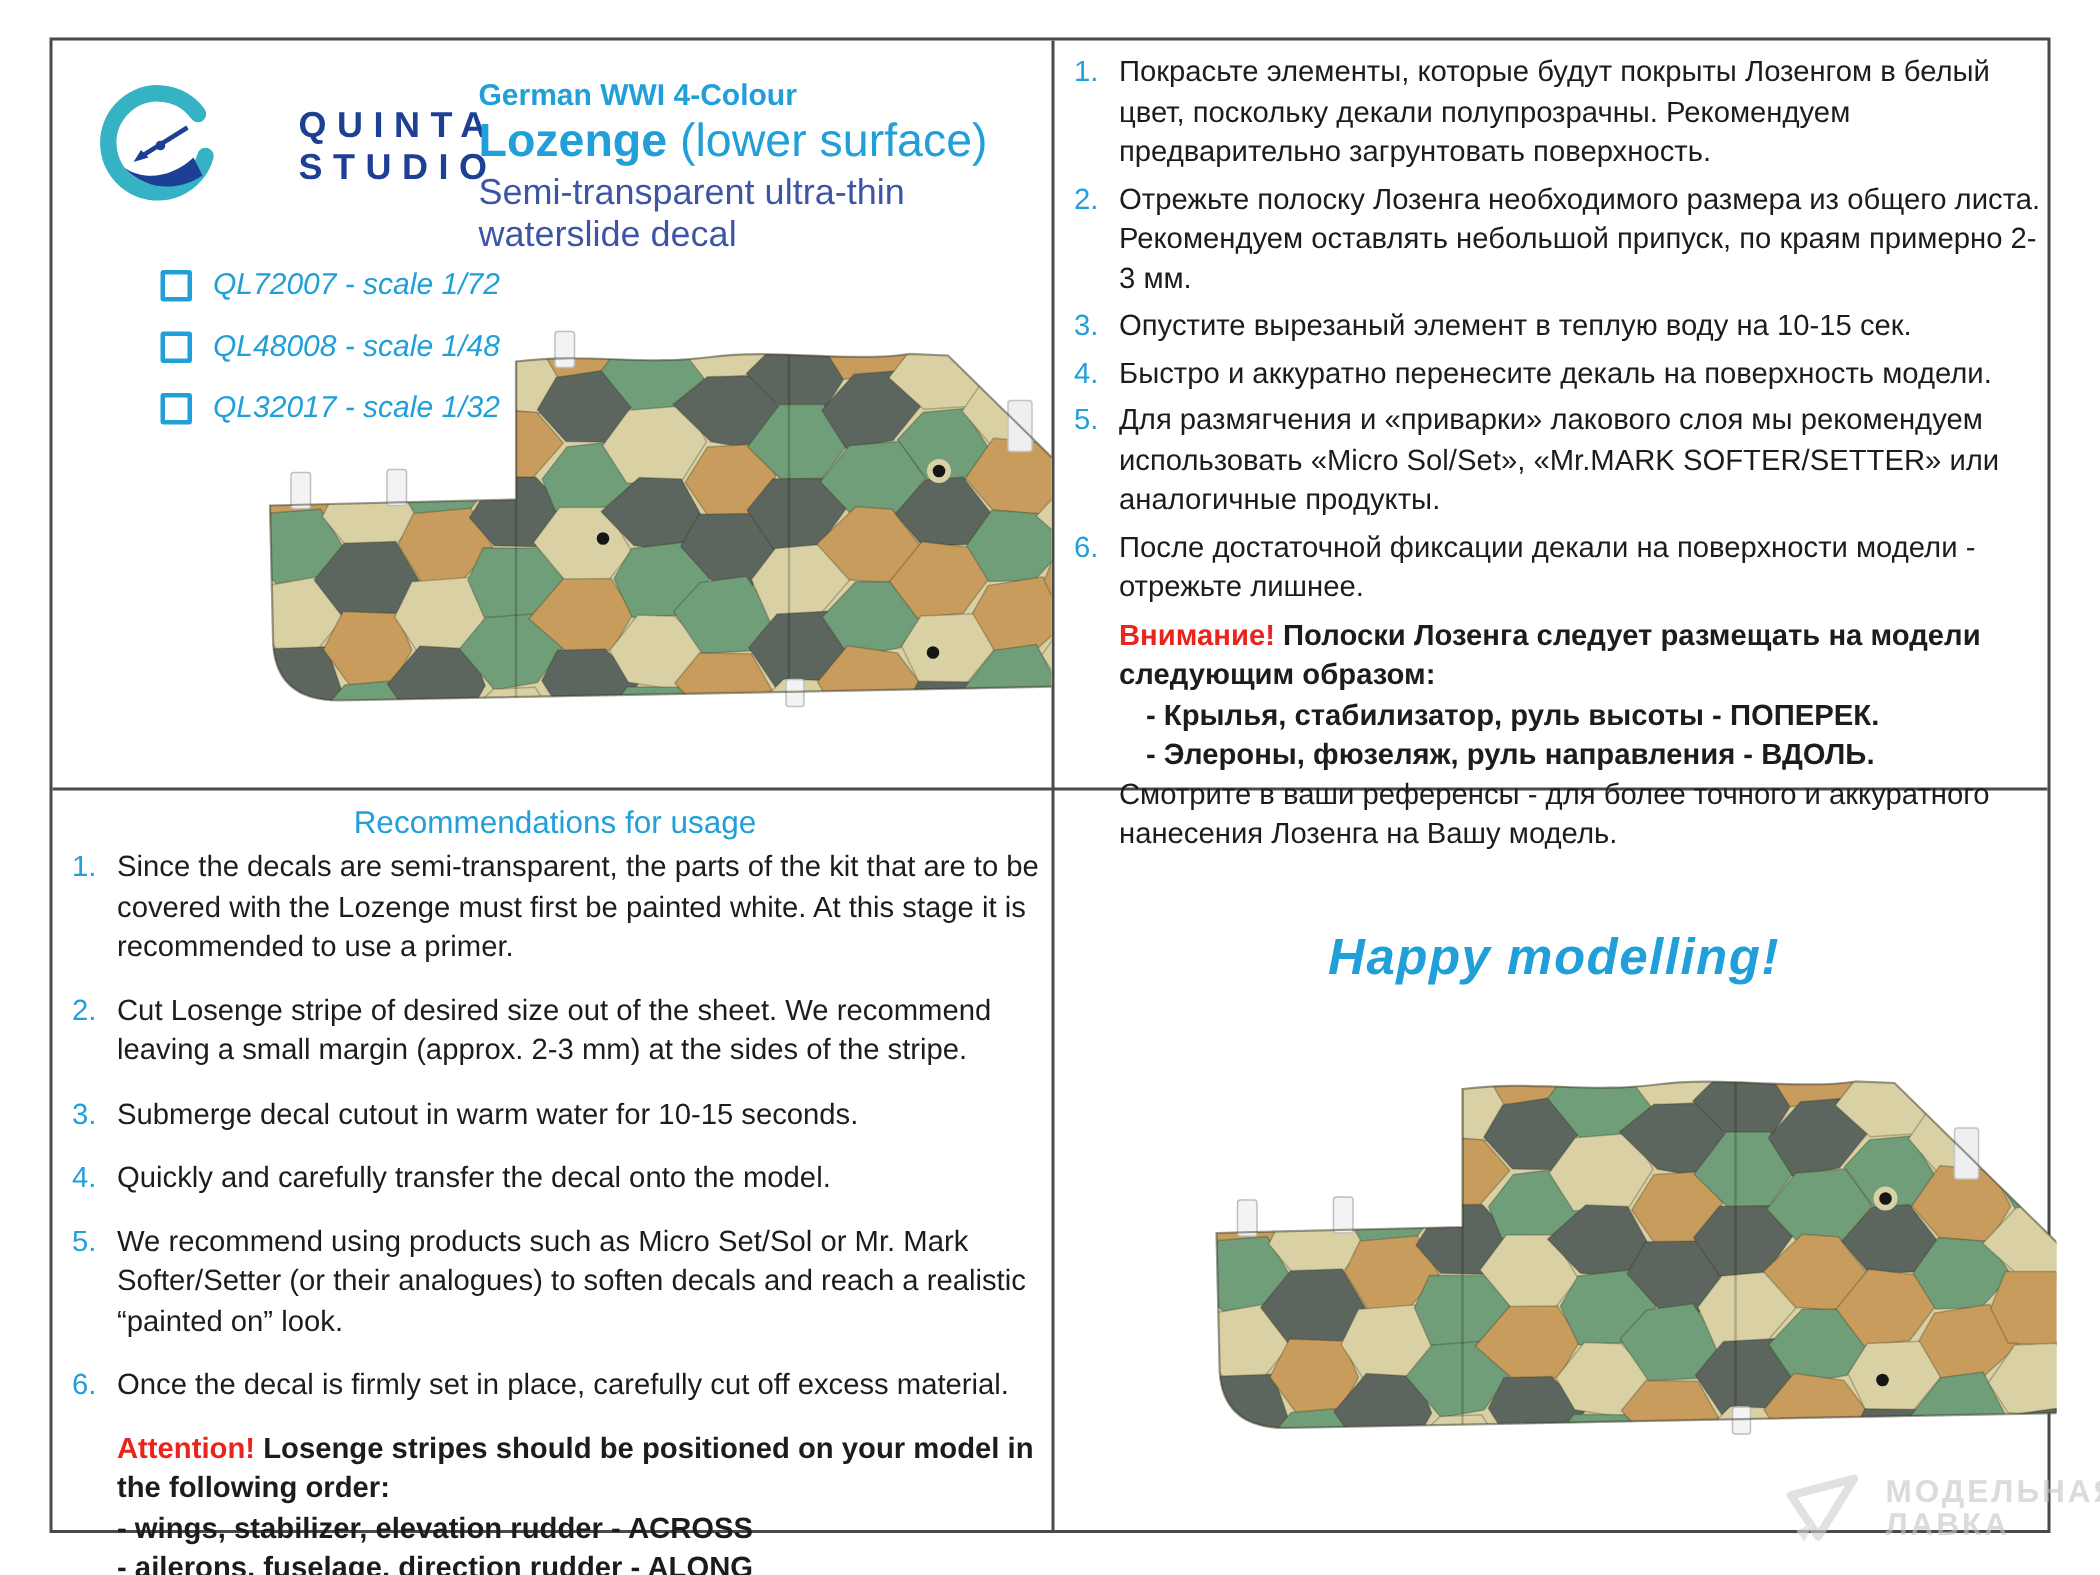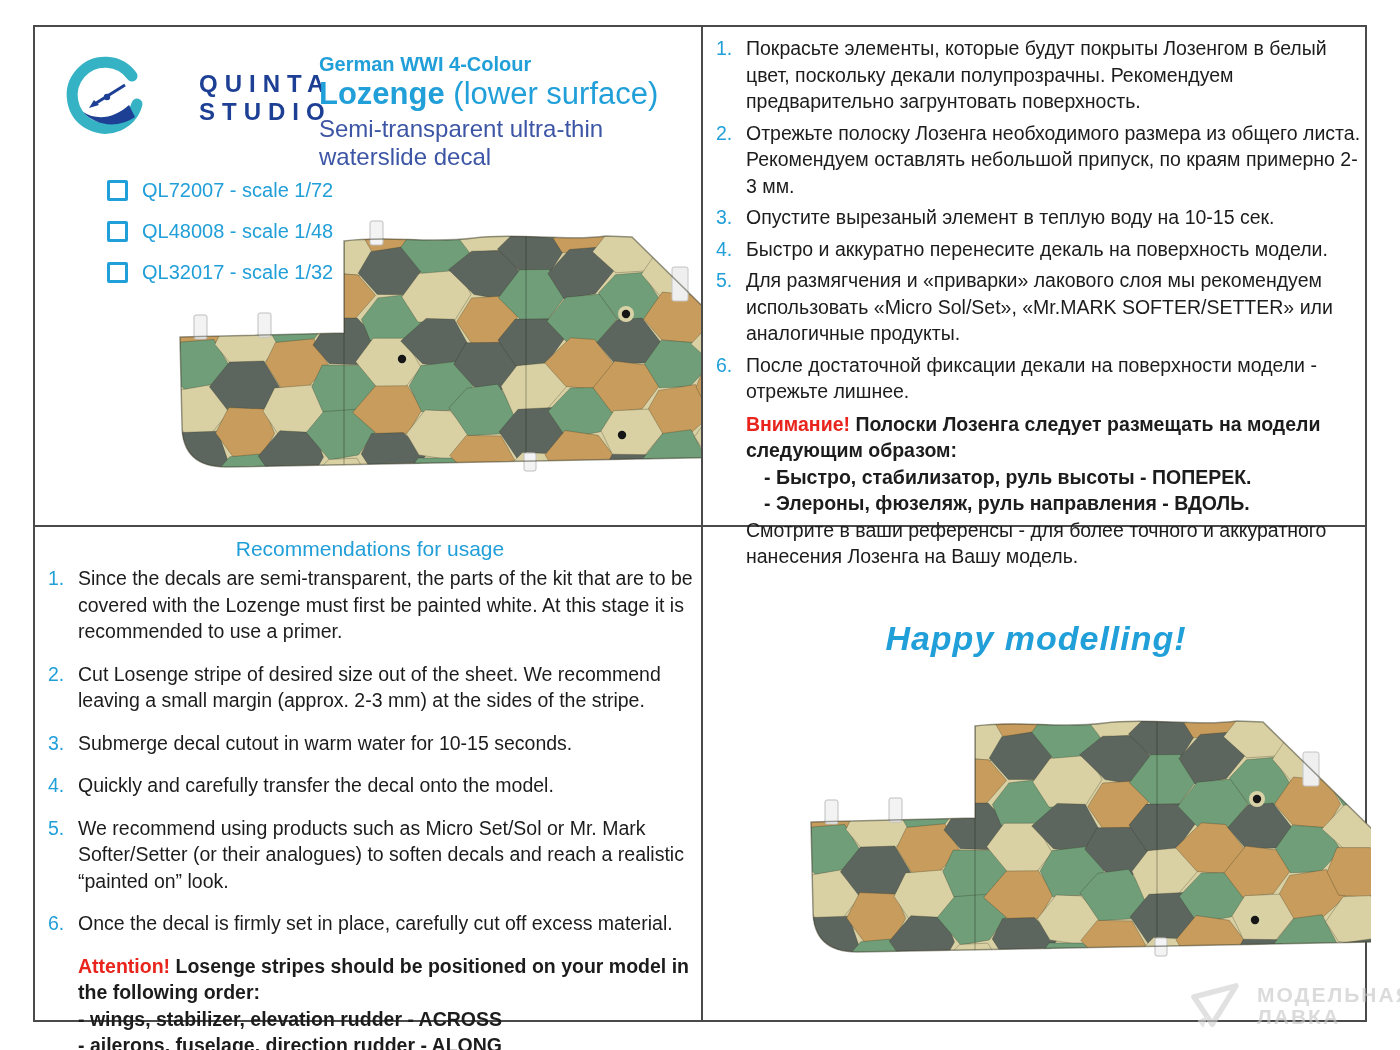--- a/index.html
+++ b/index.html
@@ -23,21 +23,21 @@
 
   
   .logo-wrap{position:absolute; left:28px; top:28px; display:flex; align-items:center; gap:14px;}
   .brand{color:var(--logo-navy); font-weight:bold; font-size:24px; letter-spacing:7px; line-height:1.18;margin-left:36px;}
   .title-block{position:absolute; left:284px; top:26px; width:370px;}
   .title-l1{color:var(--accent); font-weight:bold; font-size:20px; line-height:1.15;}
   .title-l2{color:var(--accent); font-size:31px; line-height:1.15;}
   .title-l2 b{font-weight:bold;margin-top:47px;}
   .subtitle{color:var(--navy); font-size:24px; margin-top:3px;}
   .products{position:absolute; left:72px; top:152px;}
-  .product{display:flex; align-items:center; margin-bottom:18px;}
+  .product{display:flex; align-items:center; margin-bottom:18px;font-style:italic;}
   .checkbox{width:21px; height:21px; border:3px solid var(--accent); border-radius:2px;
             background:#fff; margin-right:14px; flex:0 0 auto;}
   .product-label{color:var(--accent); font-size:20px;}
 
   .camo-a{position:absolute; left:139px; top:182px; width:527px; height:278px; overflow:hidden;}
   .camo-b{position:absolute; left:102px; top:167px; width:566px; height:278px; overflow:hidden;}
   .camo-a svg, .camo-b svg{display:block;}
 
   
   .ru-col{position:absolute; left:10px; top:8px; width:648px;}
@@ -266,21 +266,21 @@
       <ol class="steps">
         <li><span class="num">1.</span><span>Покрасьте элементы, которые будут покрыты Лозенгом в белый цвет, поскольку декали полупрозрачны. Рекомендуем предварительно загрунтовать поверхность.</span></li>
         <li><span class="num">2.</span><span>Отрежьте полоску Лозенга необходимого размера из общего листа. Рекомендуем оставлять небольшой припуск, по краям примерно 2-3 мм.</span></li>
         <li><span class="num">3.</span><span>Опустите вырезаный элемент в теплую воду на 10-15 сек.</span></li>
         <li><span class="num">4.</span><span>Быстро и аккуратно перенесите декаль на поверхность модели.</span></li>
         <li><span class="num">5.</span><span>Для размягчения и «приварки» лакового слоя мы рекомендуем использовать «Micro Sol/Set», «Mr.MARK SOFTER/SETTER» или аналогичные продукты.</span></li>
         <li><span class="num">6.</span><span>После достаточной фиксации декали на поверхности модели - отрежьте лишнее.</span></li>
       </ol>
       <div class="attention">
         <div><span class="red">Внимание!</span> <span>Полоски Лозенга следует размещать на модели следующим образом:</span></div>
-        <div class="att-item">- Быстро, стабилизатор, руль высоты - ПОПЕРЕК.</div>
+        <div class="att-item">- Крылья, стабилизатор, руль высоты - ПОПЕРЕК.</div>
         <div class="att-item">- Элероны, фюзеляж, руль направления - ВДОЛЬ.</div>
         <div class="att-note">Смотрите в ваши референсы - для более точного и аккуратного нанесения Лозенга на Вашу модель.</div>
       </div>
     </div>
   </section>
 
   <section class="quad q-bl">
     <div class="en-col">
       <div class="list-heading">Recommendations for usage</div>
       <ol class="steps">

